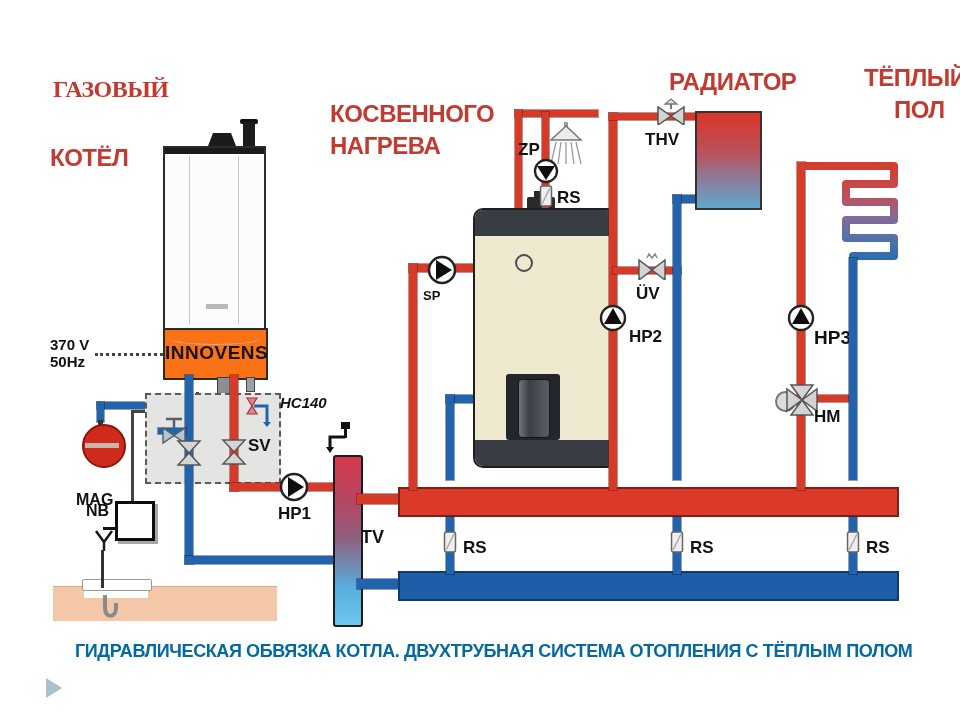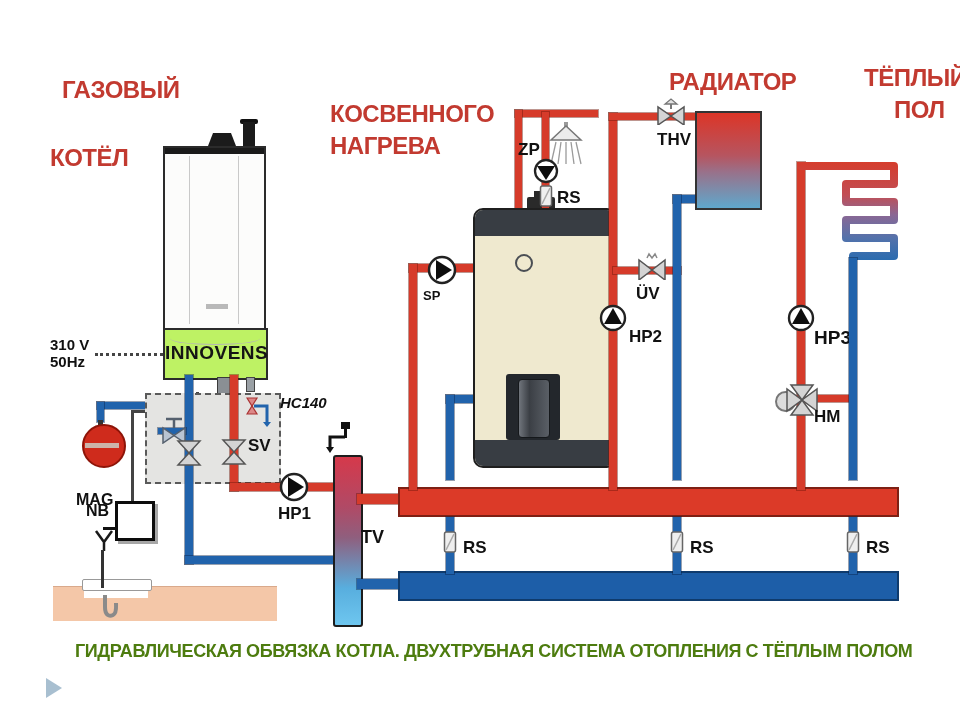--- a/index.html
+++ b/index.html
@@ -13,21 +13,21 @@
   .title{position:absolute;font-weight:bold;font-size:24px;color:#c23a30;letter-spacing:-.5px;white-space:nowrap;}
   .manifold{position:absolute;}
   .rs{position:absolute;}
   svg{display:block;}
 </style>
 </head>
 <body>
 
 <div id="stage">
 
-  <div class="title" style="left:62px;top:76px;">ГАЗОВЫЙ</div>
+  <div class="title" style="left:53px;top:76px;font-family:Liberation Serif, serif;">ГАЗОВЫЙ</div>
   <div class="title" style="left:50px;top:108px;margin-top:36px;">КОТЁЛ</div>
   <div class="title" style="left:330px;top:100px;">КОСВЕННОГО</div>
   <div class="title" style="left:330px;top:132px;">НАГРЕВА</div>
   <div class="title" style="left:669px;top:68px;">РАДИАТОР</div>
   <div class="title" style="left:864px;top:64px;">ТЁПЛЫЙ</div>
   <div class="title" style="left:894px;top:96px;">ПОЛ</div>
 
   <div class="abs" style="left:53px;top:586px;width:224px;height:34px;background:#f4c7a8;border-top:1px solid #d9a98b;"></div>
   <div class="abs" style="left:84px;top:586px;width:64px;height:12px;background:#fff;"></div>
   <div class="abs" style="left:82px;top:579px;width:68px;height:10px;background:#fff;border:1.5px solid #999;border-radius:2px;"></div>
@@ -59,30 +59,30 @@
   </svg>
   <div class="abs" style="left:240px;top:119px;width:18px;height:5px;background:#111;border-radius:2px;"></div>
   <div class="abs" style="left:243px;top:122px;width:12px;height:24px;background:#1b1b1b;"></div>
 
   <div class="abs" style="left:163px;top:146px;width:99px;height:182px;background:#fcfcfb;border:2px solid #2b2b2b;">
     <div style="position:absolute;left:0;top:0;width:100%;height:6px;background:#1a1a1a;"></div>
     <div style="position:absolute;left:24px;top:8px;width:1px;height:168px;background:#c9c9c9;"></div>
     <div style="position:absolute;left:73px;top:8px;width:1px;height:168px;background:#c9c9c9;"></div>
     <div style="position:absolute;left:41px;top:156px;width:22px;height:5px;background:#b9b9b9;"></div>
   </div>
-  <div class="abs" style="left:163px;top:328px;width:101px;height:48px;background:#bef264;border:2px solid #2b2b2b;">
+  <div class="abs" style="left:163px;top:328px;width:101px;height:48px;background:#f97316;border:2px solid #2b2b2b;">
     <div style="position:absolute;left:5px;top:2px;width:90px;height:12px;border-bottom:1.5px solid #b5b5b5;border-radius:50%;"></div>
     <div style="position:absolute;left:0;top:12px;width:100%;text-align:center;font-weight:bold;font-size:19px;letter-spacing:.5px;color:#151515;">INNOVENS</div>
   </div>
 
   <div class="abs" style="left:217px;top:377px;width:13px;height:15px;background:#8a8f94;border:1px solid #3a3a3a;"></div>
   <div class="abs" style="left:246px;top:377px;width:7px;height:13px;background:#9aa0a5;border:1px solid #444;"></div>
 
   <div class="abs" style="left:95px;top:353px;width:68px;border-top:3px dotted #444;"></div>
-  <div class="lbl" style="left:50px;top:336px;font-size:15px;">310 V</div>
+  <div class="lbl" style="left:50px;top:336px;font-size:15px;">370 V</div>
   <div class="lbl" style="left:50px;top:353px;font-size:15px;">50Hz</div>
 
   <div class="abs" style="left:145px;top:393px;width:132px;height:87px;background:#e4e4e2;border:2px dashed #5a5a5a;"></div>
   <div class="lbl" style="left:280px;top:394px;font-style:italic;font-size:15px;">HC140</div>
 
   <div class="pipe-b" style="left:185px;top:375px;width:8px;height:189px;"></div>
   <div class="pipe-b" style="left:185px;top:556px;width:148px;height:8px;"></div>
   <div class="pipe-r" style="left:230px;top:375px;width:8px;height:116px;"></div>
   <div class="pipe-r" style="left:230px;top:483px;width:103px;height:8px;"></div>
 
@@ -184,21 +184,21 @@
   </div>
 
   <div class="pipe-r" style="left:609px;top:113px;width:8px;height:377px;"></div>
   <div class="pipe-r" style="left:609px;top:113px;width:86px;height:7px;"></div>
   <svg class="abs" style="left:656px;top:98px;" width="30" height="27" viewBox="0 0 30 27">
     <polygon points="9,6 21,6 15,1 " fill="#e2e2e2" stroke="#777" stroke-width="1.3"></polygon>
     <line x1="15" y1="6" x2="15" y2="11" stroke="#777" stroke-width="2"></line>
     <polygon points="2,9 2,27 15,18" fill="#d4d4d4" stroke="#555" stroke-width="1.5"></polygon>
     <polygon points="28,9 28,27 15,18" fill="#d4d4d4" stroke="#555" stroke-width="1.5"></polygon>
   </svg>
-  <div class="lbl" style="left:645px;top:130px;font-size:17px;margin-left:12px;">THV</div>
+  <div class="lbl" style="left:645px;top:130px;font-size:17px;">THV</div>
   <div class="abs" style="left:695px;top:111px;width:63px;height:95px;border:2px solid #333;background:linear-gradient(180deg,#dc3527 0%,#b65560 45%,#99718a 62%,#5fa8cc 100%);"></div>
 
   <div class="pipe-r" style="left:613px;top:267px;width:68px;height:7px;"></div>
   <svg class="abs" style="left:637px;top:252px;" width="30" height="28" viewBox="0 0 30 28">
     <path d="M10,6 l2,-4 l3,4 l3,-4 l2,4" fill="none" stroke="#888" stroke-width="1.5"></path>
     <polygon points="2,8 2,28 15,18" fill="#d4d4d4" stroke="#555" stroke-width="1.5"></polygon>
     <polygon points="28,8 28,28 15,18" fill="#d4d4d4" stroke="#555" stroke-width="1.5"></polygon>
   </svg>
   <div class="lbl" style="left:636px;top:284px;font-size:17px;">ÜV</div>
 
@@ -247,17 +247,17 @@
   <div class="lbl" style="left:814px;top:407px;font-size:17px;">HM</div>
 
   <div class="pipe-b" style="left:849px;top:258px;width:8px;height:222px;"></div>
   <div class="pipe-b" style="left:849px;top:517px;width:8px;height:57px;"></div>
   <svg class="rs" style="left:846px;top:530px;" width="14" height="24" viewBox="0 0 14 24">
     <rect x="1.5" y="2" width="11" height="20" rx="2" fill="#efefef" stroke="#666" stroke-width="1.5"></rect>
     <line x1="3" y1="20" x2="11" y2="4" stroke="#aaa" stroke-width="1.5"></line>
   </svg>
   <div class="lbl" style="left:866px;top:538px;font-size:17px;">RS</div>
 
-  <div class="abs" style="left:75px;top:641px;width:850px;font-weight:bold;font-size:18px;letter-spacing:-.4px;color:#4d7c0f;white-space:nowrap;">ГИДРАВЛИЧЕСКАЯ ОБВЯЗКА КОТЛА. ДВУХТРУБНАЯ СИСТЕМА ОТОПЛЕНИЯ С ТЁПЛЫМ ПОЛОМ</div>
+  <div class="abs" style="left:75px;top:641px;width:850px;font-weight:bold;font-size:18px;letter-spacing:-.4px;color:#0369a1;white-space:nowrap;">ГИДРАВЛИЧЕСКАЯ ОБВЯЗКА КОТЛА. ДВУХТРУБНАЯ СИСТЕМА ОТОПЛЕНИЯ С ТЁПЛЫМ ПОЛОМ</div>
 
   <div class="abs" style="left:46px;top:678px;width:0;height:0;border-left:16px solid #a8bfd0;border-top:10px solid transparent;border-bottom:10px solid transparent;"></div>
 
 </div>
 
 </body></html>

